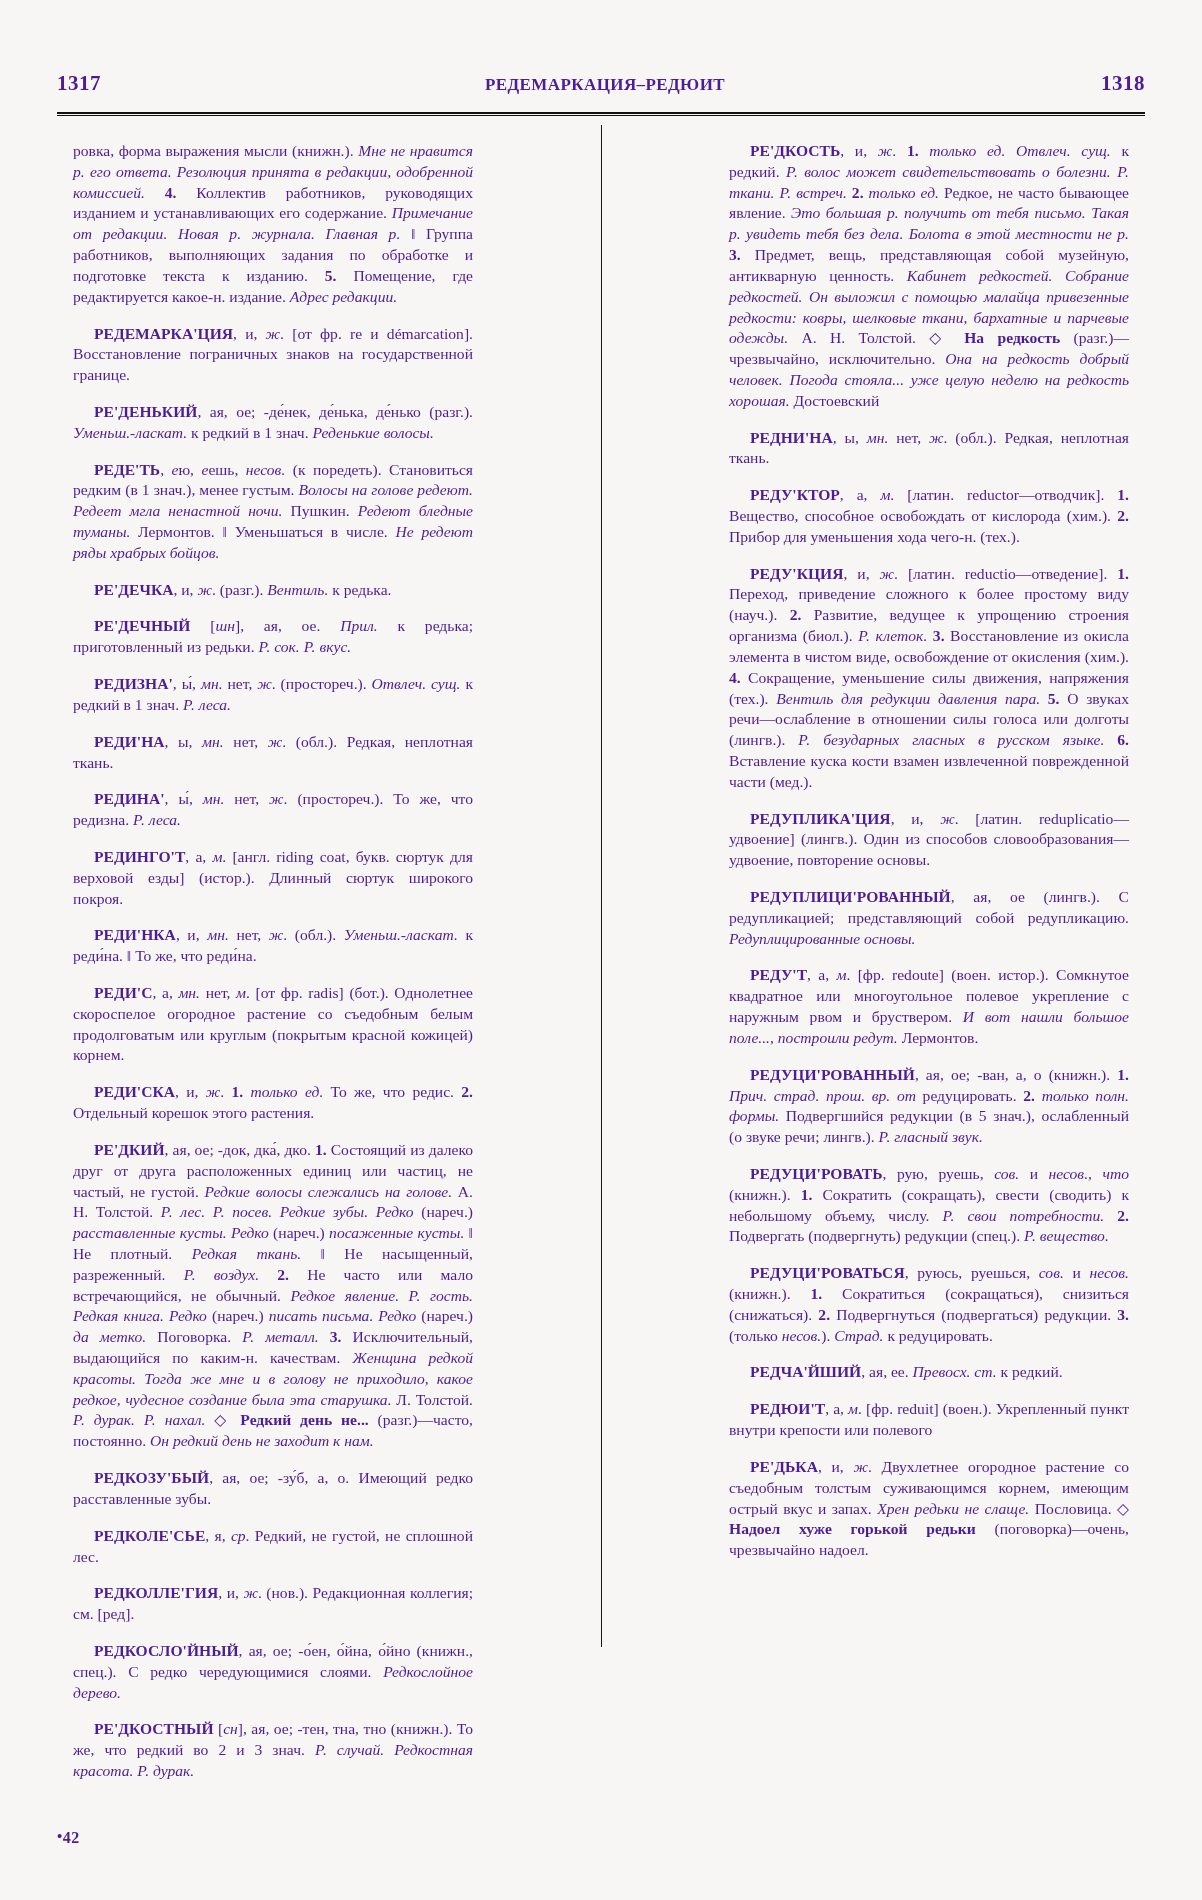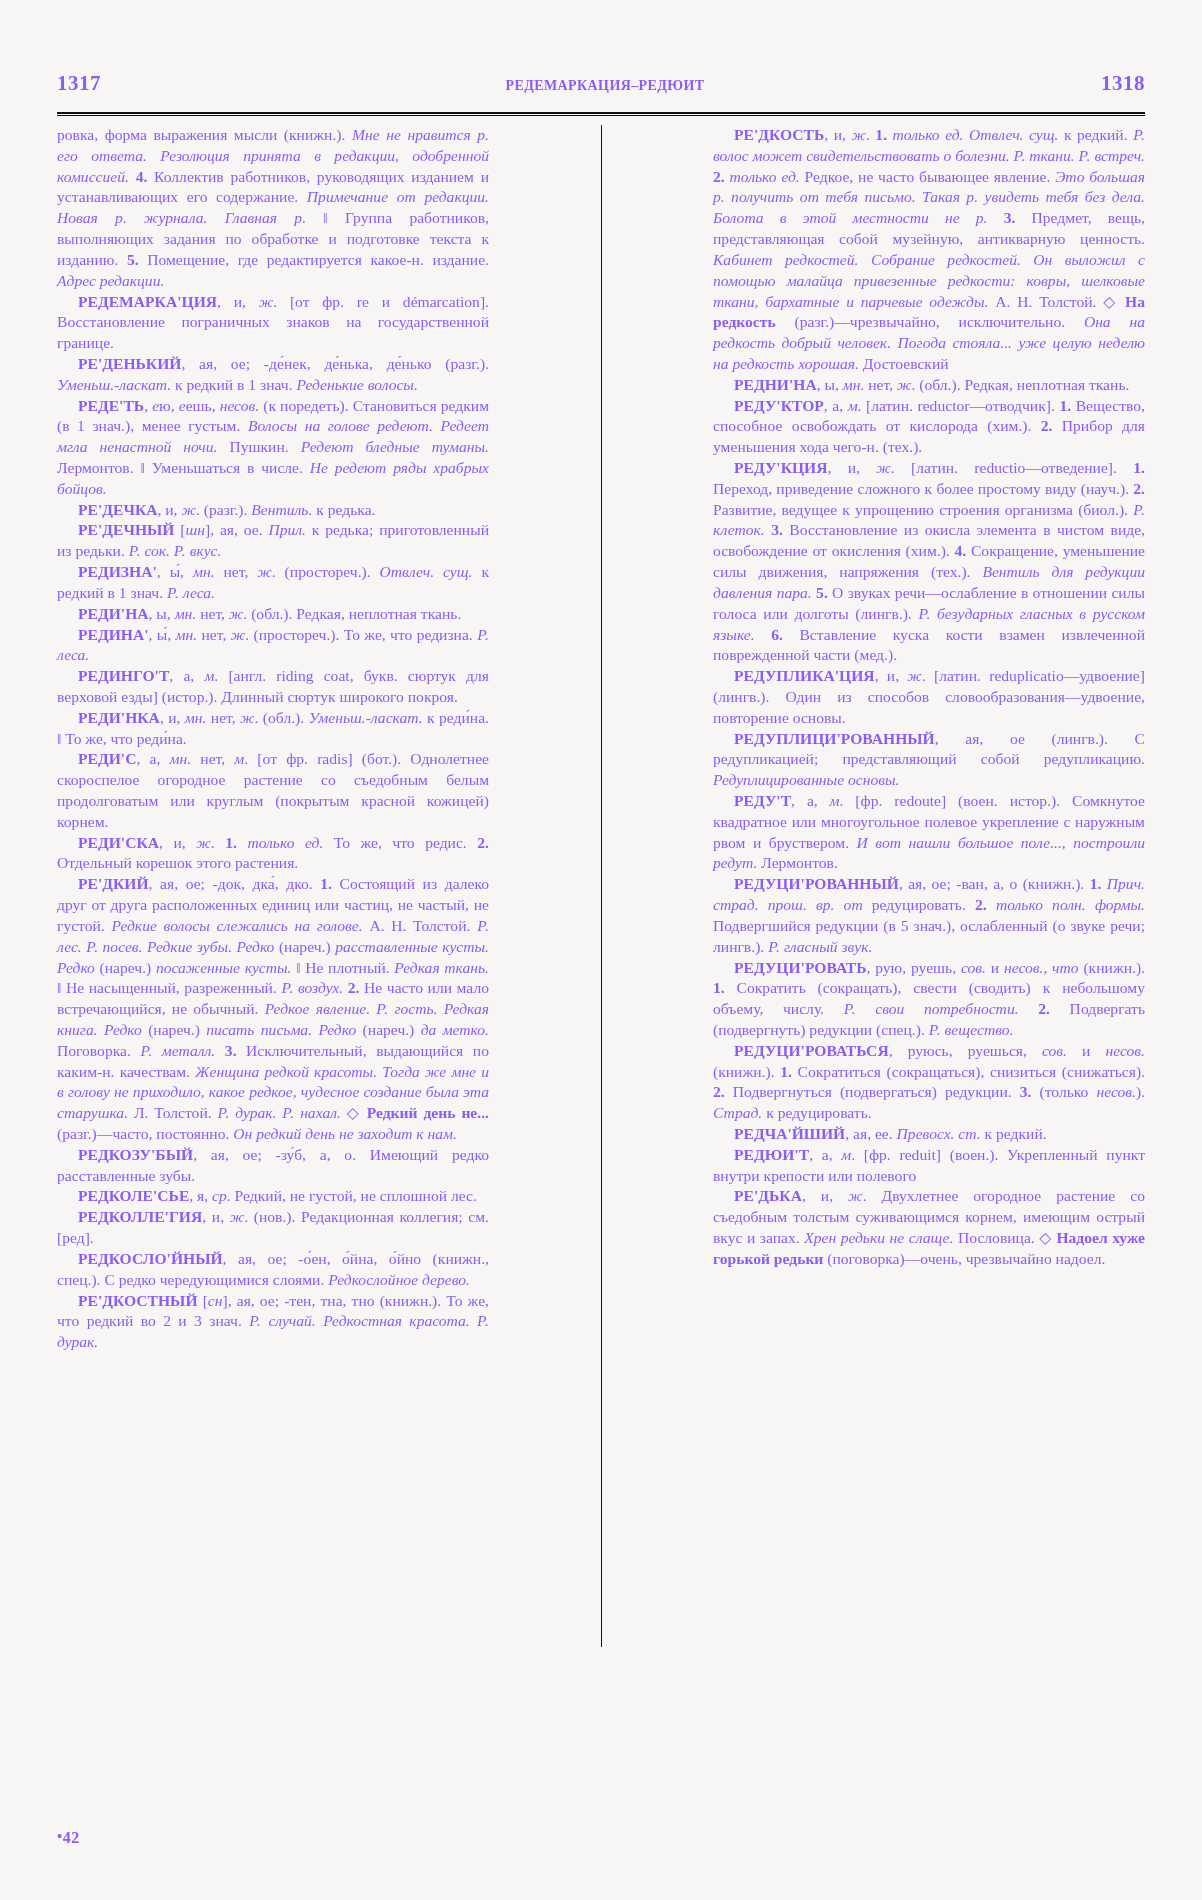--- a/index.html
+++ b/index.html
@@ -37,21 +37,21 @@
     align-items: flex-end;
     justify-content: space-between;
     font-weight: bold;
   }
   .folio {
     font-size: 21px;
     letter-spacing: 0.5px;
     line-height: 1;
   }
   .head-title {
-    font-size: 14px;
+    font-size: 17px;
     letter-spacing: 0.4px;
     line-height: 1;
     text-transform: uppercase;
     transform: translateY(-1px);
     margin-left: 8px;
   }
 
   .head-rule {
     position: absolute;
     left: 57px;
@@ -86,21 +86,21 @@
 
   .col-divider {
     width: 0;
     border-left: 1.6px solid #171717;
     align-self: stretch;
     margin: 0 0 0 0;
     height: 1522px;
   }
 
   .entry {
-    margin: 0;
+    margin: 16px;
     padding: 0;
     text-indent: 1.35em;
   }
   .entry.cont {
     text-indent: 0;
   }
 
   
   .signature {
     position: absolute;
@@ -111,21 +111,21 @@
     letter-spacing: 0.5px;
   }
   .sig-dot {
     font-size: 15px;
     vertical-align: 0.12em;
   }
 </style>
 </head>
 <body>
 
-<div class="page" style="background: rgb(248, 246, 245); color: #8b5cf6;">
+<div class="page" style="background: rgb(248, 246, 245); color: #4c1d95;">
 
   <div class="running-head">
     <span class="folio">1317</span>
     <span class="head-title">РЕДЕМАРКАЦИЯ–РЕДЮИТ</span>
     <span class="folio">1318</span>
   </div>
 
   <div class="head-rule"></div>
 
   <div class="columns">

